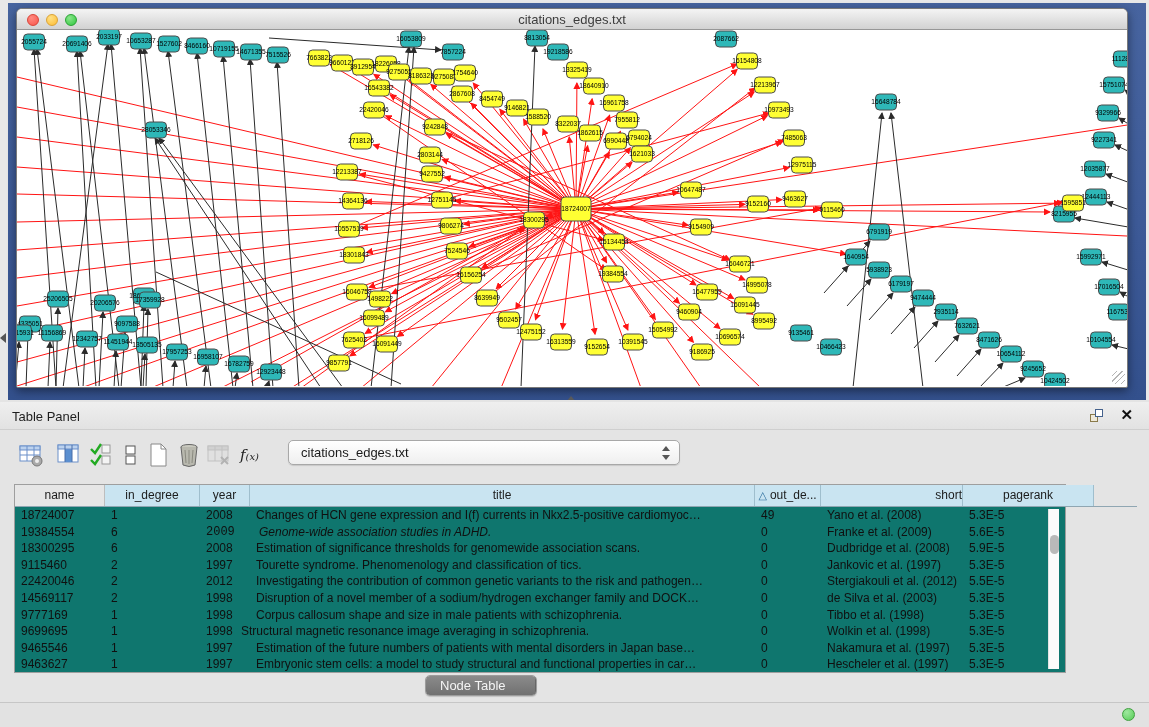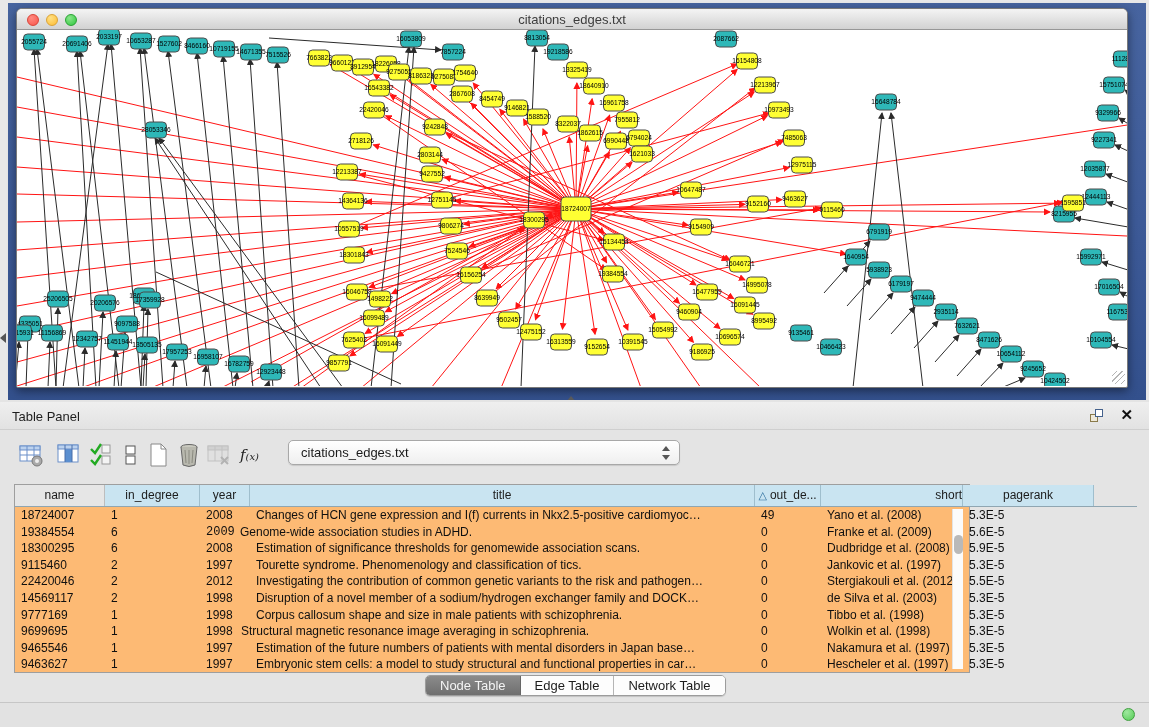--- a/index.html
+++ b/index.html
@@ -55,41 +55,41 @@
   #table-select { position:absolute; left:288px; top:8px; width:392px; height:25px;
       border:1px solid #a8a8a8; border-radius:5px;
       background:linear-gradient(#ffffff,#efefef); box-shadow:0 1px 1px rgba(0,0,0,.12); }
   #table-select .val { position:absolute; left:12px; top:4px; font-size:13px; color:#1a1a1a; }
   #table-select .stepper { position:absolute; right:8px; top:4px; width:10px; height:16px; }
   #table-select .stepper .up { position:absolute; top:1px; left:1px; width:0; height:0;
       border-left:4px solid transparent; border-right:4px solid transparent; border-bottom:5px solid #555; }
   #table-select .stepper .dn { position:absolute; bottom:1px; left:1px; width:0; height:0;
       border-left:4px solid transparent; border-right:4px solid transparent; border-top:5px solid #555; }
 
-  #grid-box { position:absolute; left:14px; top:84px; width:956px; height:189px;
-              background:#fdba74; border:1px solid #9e9e9e; }
+  #grid-box { position:absolute; left:14px; top:84px; width:1052px; height:189px;
+              background:#0f766e; border:1px solid #9e9e9e; }
   #grid-header { position:absolute; left:0; top:0; height:22px; width:1122px;
                  border-bottom:1px solid #8fa6b2; }
   .hcell { position:absolute; top:0; height:21px; background:#c9e4f1;
            border-right:1px solid #9fbecd; font-size:12px; color:#1c1c1c;
            text-align:center; line-height:21px; overflow:hidden; white-space:nowrap; }
   .hcell.keycol { background:#e6e6e6; border-right:1px solid #bdbdbd; }
   .sort-ind { color:#2e6f9e; font-size:11px; }
   #grid-rows { position:absolute; left:0; top:22px; width:1122px; height:166px; }
   .trow { position:absolute; left:0; height:17px; width:1079px; }
   .tcell { position:absolute; top:0; height:17px; font-size:12px; color:#101010;
            line-height:16px; padding-left:6px; overflow:hidden; white-space:nowrap; }
   #vscroll { position:absolute; right:6px; top:24px; width:11px; height:160px;
              background:#fbfbfb; border-left:1px solid #e3e3e3; }
   #vscroll .thumb { position:absolute; left:1px; top:26px; width:9px; height:19px;
                     background:#b9b9b9; border-radius:5px; }
 
   #tabs { position:absolute; left:425px; top:275px; height:21px; display:flex;
           border:1px solid #9c9c9c; border-radius:5px; overflow:hidden;
-          background:#fff; box-shadow:0 1px 1px rgba(0,0,0,.15); }
+          background:#fff; box-shadow:0 1px 1px rgba(0,0,0,.15);flex-direction:column; }
   .tab { font-size:13px; color:#1c1c1c; padding:0 14px; line-height:20px;
          border-right:1px solid #b5b5b5; background:#fdfdfd; white-space:nowrap; }
   .tab:last-child { border-right:none; }
   .tab.sel { background:linear-gradient(#8b8b8b,#6f6f6f); color:#f4f4f4;
              border-right:1px solid #666; }
 
   #statusbar { position:absolute; left:0; top:302px; width:1149px; height:25px;
                background:#e2e2e2; border-top:1px solid #c6c6c6; }
   #mem-label { position:absolute; right:36px; top:20px; font-size:15px; color:#222; }
   #mem-dot { position:absolute; right:14px; top:5px; width:13px; height:13px; border-radius:50%;
@@ -885,21 +885,21 @@
           <div class="tcell" style="left: 185px; width: 50px;">2008</div>
           <div class="tcell" style="left: 235px; width: 505px;">Changes of HCN gene expression and I(f) currents in Nkx2.5-positive cardiomyoc…</div>
           <div class="tcell" style="left: 740px; width: 66px;">49</div>
           <div class="tcell" style="left: 806px; width: 142px;">Yano et al. (2008)</div>
           <div class="tcell" style="left: 948px; width: 131px;">5.3E-5</div>
         </div>
         <div class="trow" style="top: 16.6px;">
           <div class="tcell" style="left: 0px; width: 90px;">19384554</div>
           <div class="tcell" style="left: 90px; width: 95px;">6</div>
           <div class="tcell" style="left: 185px; width: 50px; font-family: Liberation Mono, monospace;">2009</div>
-          <div class="tcell" style="left: 219px; width: 505px;">Genome-wide association studies in ADHD.</div>
+          <div class="tcell" style="left: 238px; width: 505px; font-style: italic;">Genome-wide association studies in ADHD.</div>
           <div class="tcell" style="left: 740px; width: 66px;">0</div>
           <div class="tcell" style="left: 806px; width: 142px;">Franke et al. (2009)</div>
           <div class="tcell" style="left: 948px; width: 131px;">5.6E-5</div>
         </div>
         <div class="trow" style="top: 33.2px;">
           <div class="tcell" style="left: 0px; width: 90px;">18300295</div>
           <div class="tcell" style="left: 90px; width: 95px;">6</div>
           <div class="tcell" style="left: 185px; width: 50px;">2008</div>
           <div class="tcell" style="left: 235px; width: 505px;">Estimation of significance thresholds for genomewide association scans.</div>
           <div class="tcell" style="left: 740px; width: 66px;">0</div>

